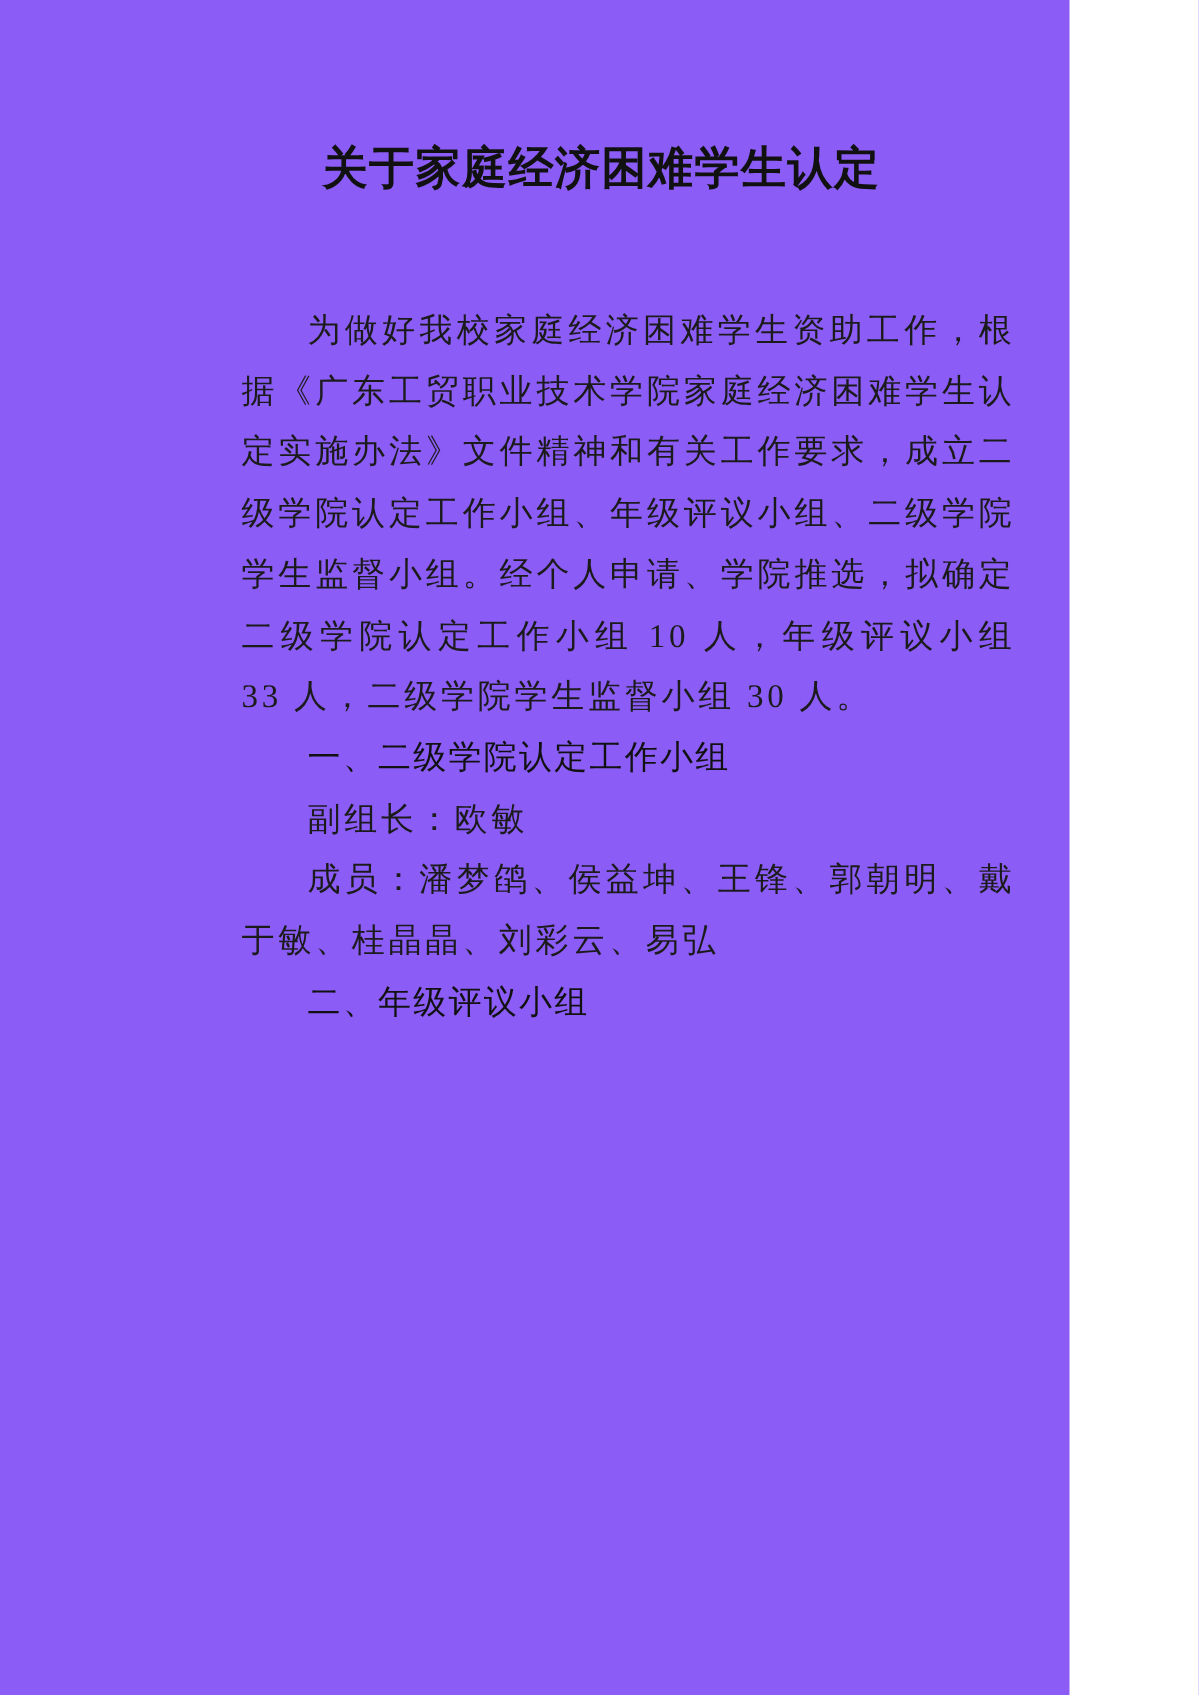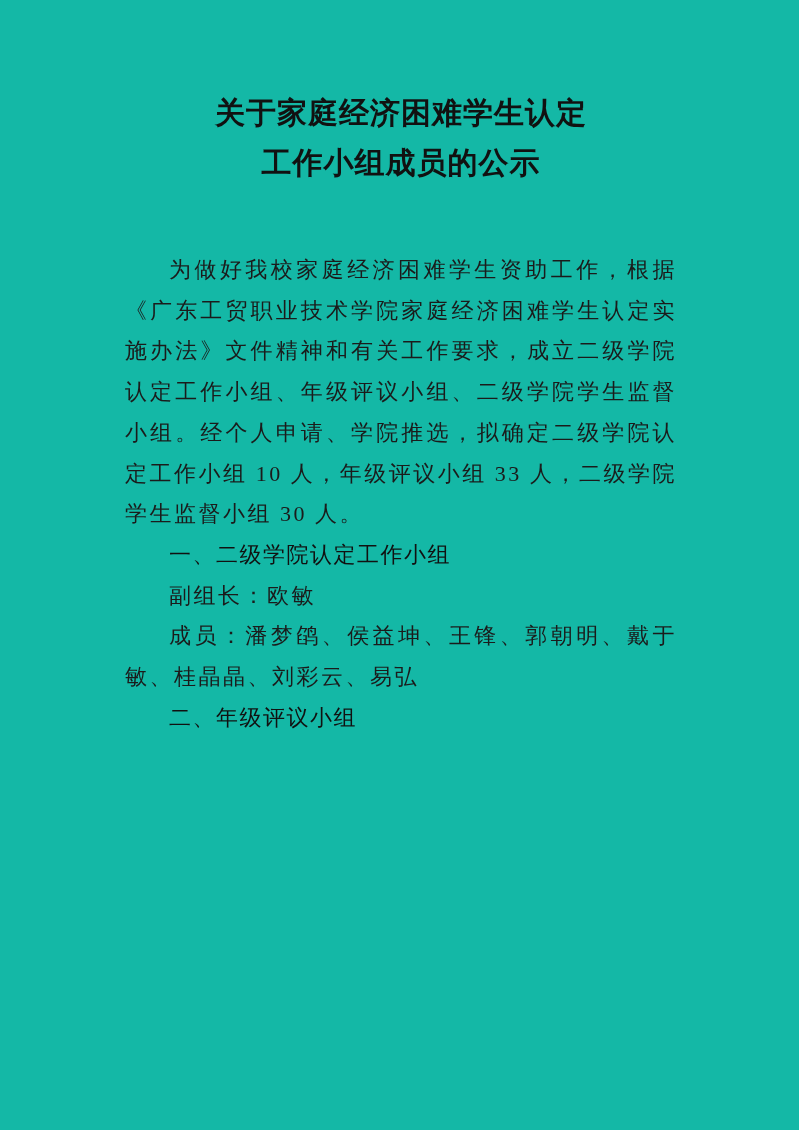--- a/index.html
+++ b/index.html
@@ -2,23 +2,23 @@
 <html><head>
 <meta charset="utf-8">
 <style>
   html, body {
     margin: 0;
     padding: 0;
     background: #ffffff;
   }
   .page {
     position: relative;
-    width: 799px;
+    width: 713px;
     height: 1130px;
-    background: #14b8a6;
+    background: #8b5cf6;
     overflow: hidden;
     font-family: "Liberation Serif", "DejaVu Serif", serif;
     color: #1b1b1b;
   }
   .content {
     position: absolute;
     left: 125px;
     top: 88px;
     width: 552px;
   }
@@ -38,40 +38,40 @@
   .body-text {
     font-size: 22px;
     line-height: 40.7px;
     letter-spacing: 2.5px;
     text-align: justify;
     text-justify: inter-character;
     margin: 0;
   }
   .indent {
     text-indent: 2em;
+    margin-left: 36px;
   }
   .h-sans {
     font-family: "Liberation Sans", "DejaVu Sans", sans-serif;
     font-weight: 400;
     letter-spacing: 1.5px;
     color: #111111;
   }
   .h-serif-bold {
     font-weight: 700;
   }
 </style>
 </head>
 <body>
 
 <div class="page">
   <div class="content">
 
     <div class="doc-title">
       <div>关于家庭经济困难学生认定</div>
-      <div>工作小组成员的公示</div>
     </div>
 
     <div class="title-gap"></div>
 
     <p class="body-text indent">为做好我校家庭经济困难学生资助工作，根据《广东工贸职业技术学院家庭经济困难学生认定实施办法》文件精神和有关工作要求，成立二级学院认定工作小组、年级评议小组、二级学院学生监督小组。经个人申请、学院推选，拟确定二级学院认定工作小组 10 人，年级评议小组 33 人，二级学院学生监督小组 30 人。</p>
 
 
     <p class="body-text indent h-sans">一、二级学院认定工作小组</p>
 
 

